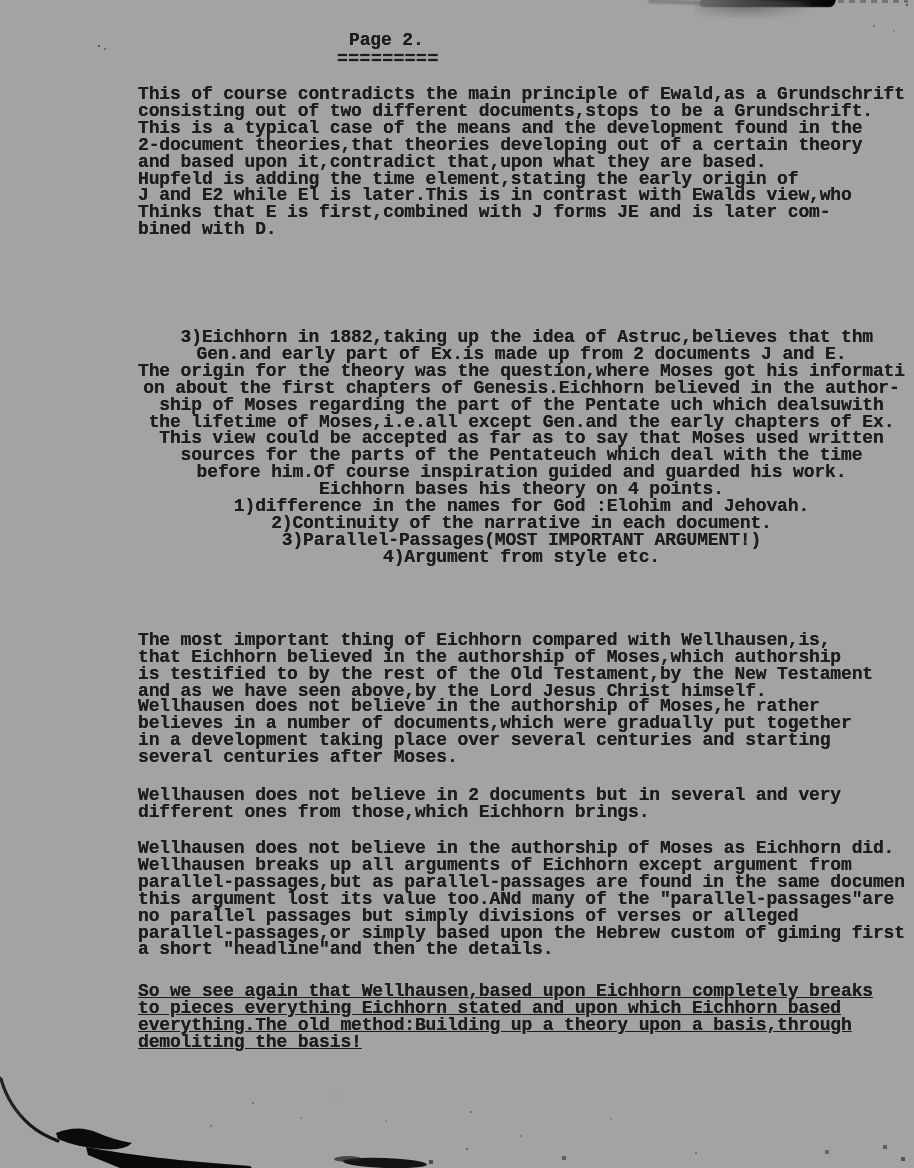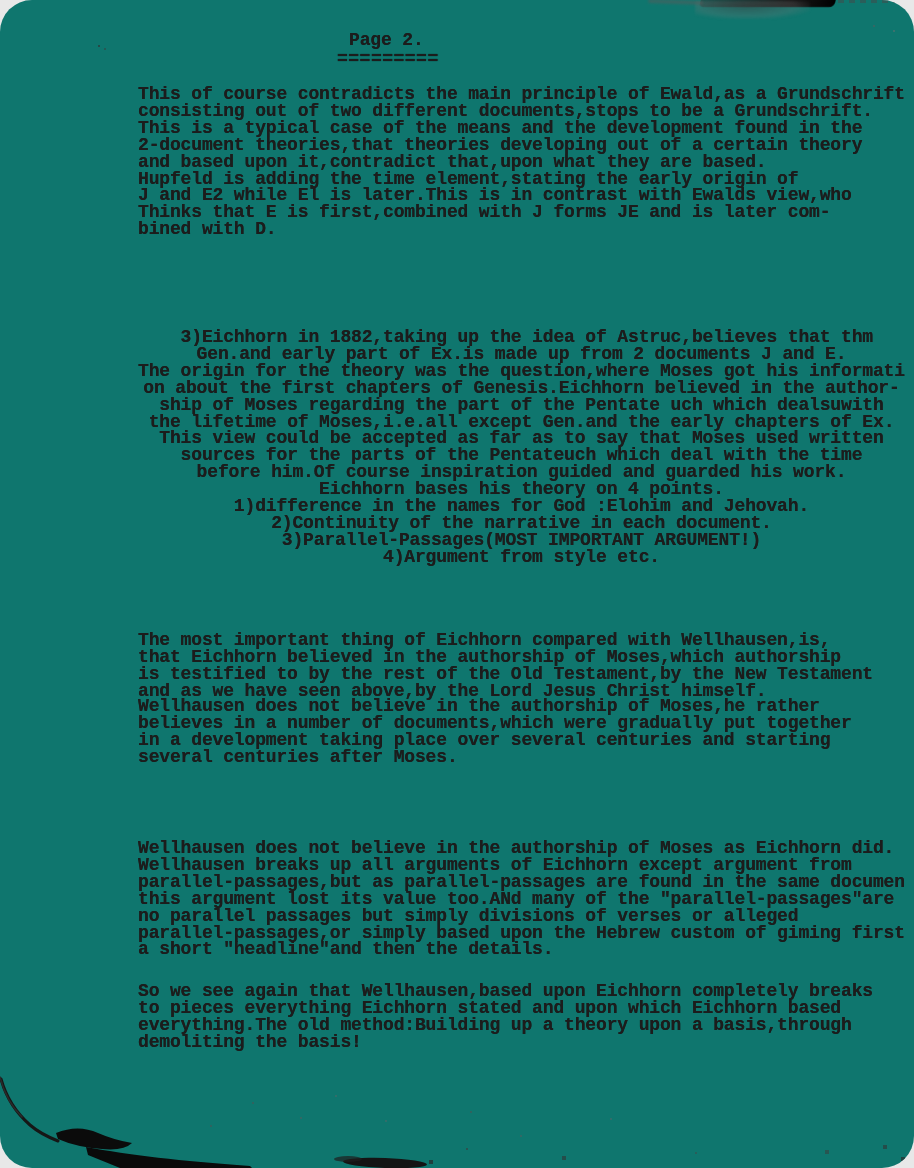--- a/index.html
+++ b/index.html
@@ -1,35 +1,34 @@
 <!DOCTYPE html>
 <html><head>
 <meta charset="utf-8">
 <style>
   html,body{margin:0;padding:0;background:#e8e8e8;}
   .stage{
-    position:relative;width:914px;height:1168px;background:#0f766e;overflow:hidden;
+    position:relative;width:914px;height:1168px;background:#a3a3a3;overflow:hidden;
     font-family:"Liberation Mono","DejaVu Sans Mono",monospace;
-    border-radius:32px;
   }
   .txt{
     position:absolute;left:138px;color:#1c1c1c;
     font-size:18px;line-height:16.9px;font-weight:700;
     white-space:pre;letter-spacing:-0.15px;
     text-shadow:0 0 0.5px rgba(25,25,25,.85);
   }
   .title{left:349px;top:32px;}
   .underline{left:337px;top:51px;letter-spacing:0.5px;text-shadow:0 0 1px rgba(10,10,10,.9);}
   .t-a{top:86px;}
   .t-b{top:329px;text-align:center;}
   .t-c{top:606px;margin-top:26px;}
   .t-d{top:698px;}
   .t-e{top:787px;}
   .t-f{top:840px;}
-  .t-g{top:983px;}
+  .t-g{top:983px;text-decoration:underline;}
 
   
   .smudge-a{position:absolute;left:700px;top:0;width:135px;height:7px;
     background:linear-gradient(90deg,rgba(40,40,40,.45),#1a1a1a 65%,#000);
     border-radius:0 0 5px 4px;transform:skewX(-12deg);filter:blur(.7px);}
   .smudge-b{position:absolute;left:695px;top:1px;width:115px;height:18px;
     background:radial-gradient(ellipse at 45% 30%,rgba(70,70,70,.5),rgba(120,120,120,.25) 55%,transparent 78%);
     filter:blur(1.2px);}
   .smudge-c{position:absolute;left:648px;top:0;width:55px;height:4px;
     background:rgba(90,90,90,.5);border-radius:2px;transform:rotate(2deg);filter:blur(.9px);}
@@ -83,20 +82,22 @@
 3)Parallel-Passages(MOST IMPORTANT ARGUMENT!)
 4)Argument from style etc.</div>
   <div class="txt t-c">The most important thing of Eichhorn compared with Wellhausen,is,
 that Eichhorn believed in the authorship of Moses,which authorship
 is testified to by the rest of the Old Testament,by the New Testament
 and as we have seen above,by the Lord Jesus Christ himself.</div>
   <div class="txt t-d">Wellhausen does not believe in the authorship of Moses,he rather
 believes in a number of documents,which were gradually put together
 in a development taking place over several centuries and starting
 several centuries after Moses.</div>
+  <div class="txt t-e">Wellhausen does not believe in 2 documents but in several and very
+different ones from those,which Eichhorn brings.</div>
   <div class="txt t-f">Wellhausen does not believe in the authorship of Moses as Eichhorn did.
 Wellhausen breaks up all arguments of Eichhorn except argument from
 parallel-passages,but as parallel-passages are found in the same documen
 this argument lost its value too.ANd many of the "parallel-passages"are
 no parallel passages but simply divisions of verses or alleged
 parallel-passages,or simply based upon the Hebrew custom of giming first
 a short "headline"and then the details.</div>
   <div class="txt t-g">So we see again that Wellhausen,based upon Eichhorn completely breaks
 to pieces everything Eichhorn stated and upon which Eichhorn based
 everything.The old method:Building up a theory upon a basis,through

